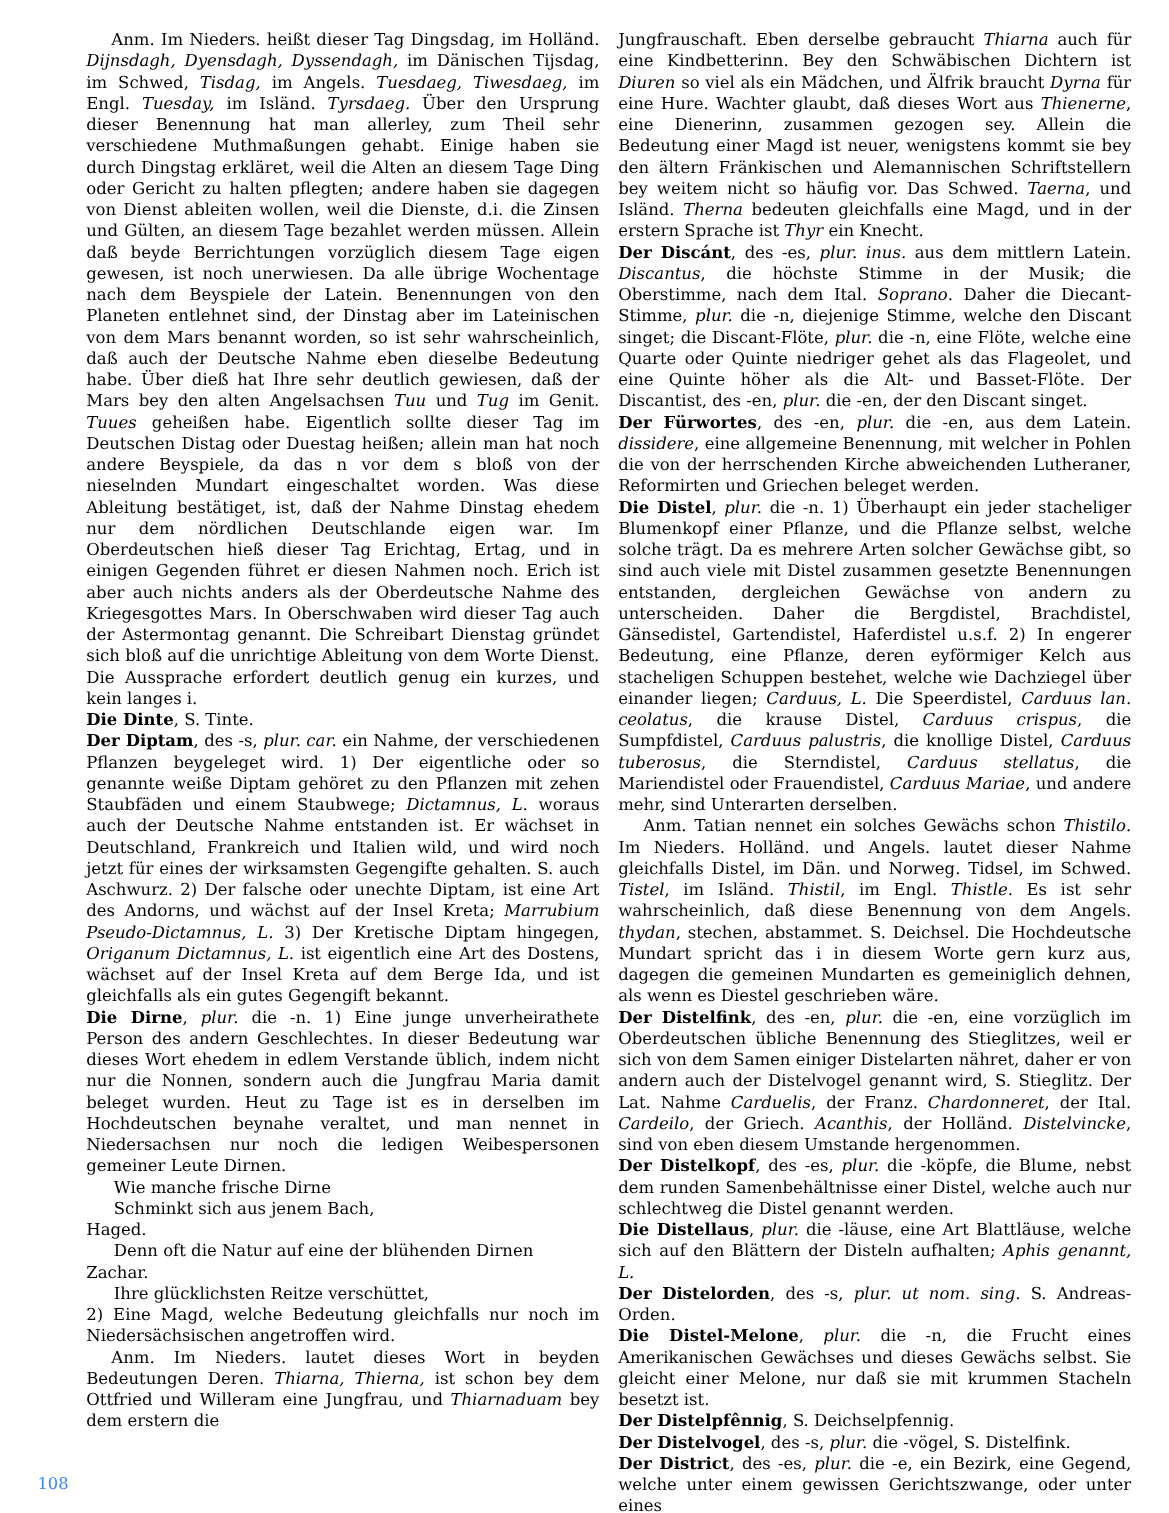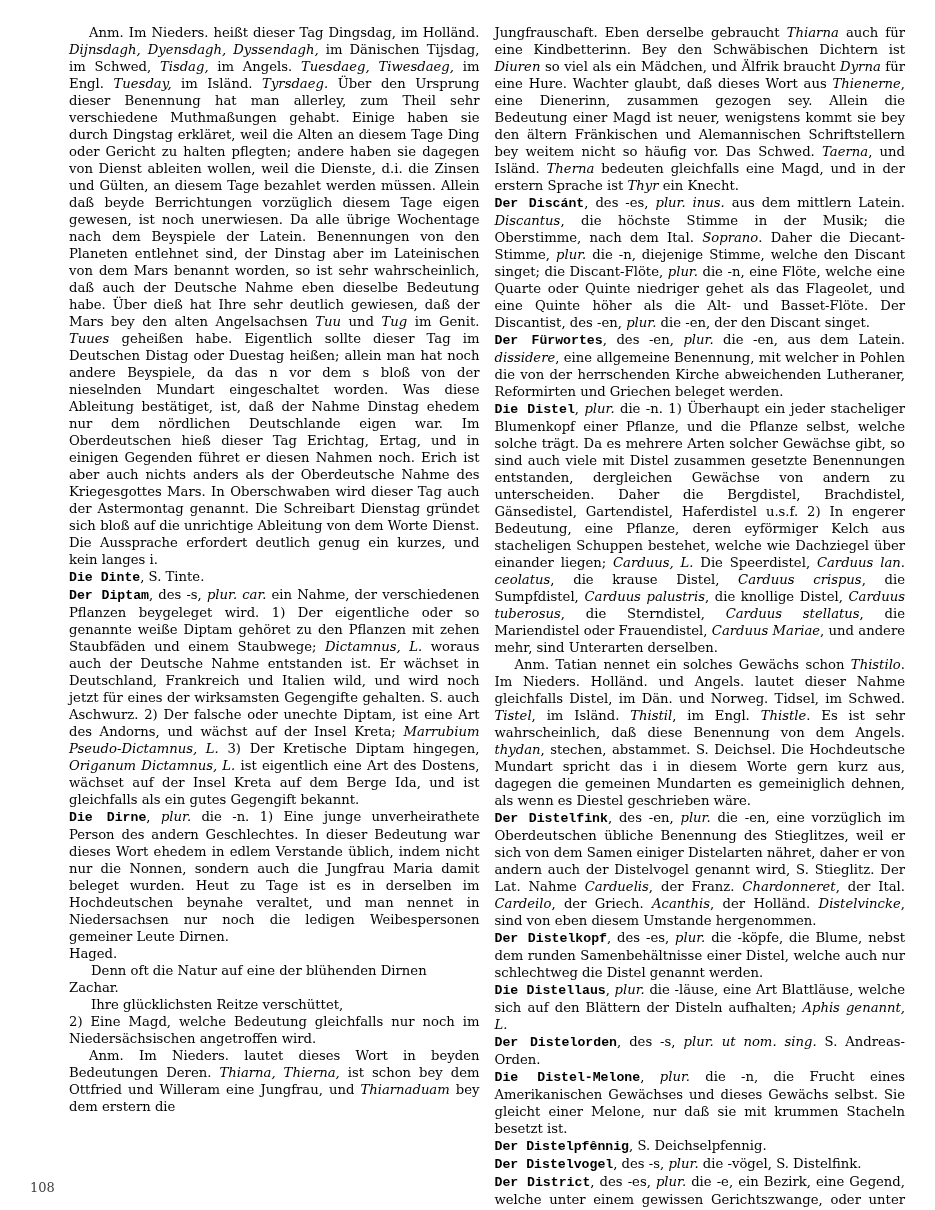--- a/index.html
+++ b/index.html
@@ -36,41 +36,43 @@
   .para.entry  { text-indent: 0; }
   .para.cont   { text-indent: 0; }
   .para.verse  {
     text-align: left;
     padding-left: 22px;
   }
   .para.attrib {
     text-align: left;
     padding-right: 24px;
   }
-  .para b { font-weight: bold; font-family: Liberation Mono, monospace; }
+  .para b { font-weight: bold; }
   .para i { font-style: italic; }
   .page-number {
     position: absolute;
     left: 30px;
     bottom: 16px;
     font-size: 13px;
     line-height: 13px;
-    color: #404040;
+    color: #3b82f6;
   }
 </style>
 </head>
 <body>
 
 <div class="page">
   <div class="columns">
     <div class="col">
         <p class="para indent">Anm. Im Nieders. heißt dieser Tag Dingsdag, im Holländ. <i>Dijnsdagh, Dyensdagh, Dyssendagh,</i> im Dänischen Tijsdag, im Schwed, <i>Tisdag,</i> im Angels. <i>Tuesdaeg, Tiwesdaeg,</i> im Engl. <i>Tuesday,</i> im Isländ. <i>Tyrsdaeg.</i> Über den Ursprung dieser Benennung hat man allerley, zum Theil sehr verschiedene Muthmaßungen gehabt. Einige haben sie durch Dingstag erkläret, weil die Alten an diesem Tage Ding oder Gericht zu halten pflegten; andere haben sie dagegen von Dienst ableiten wollen, weil die Dienste, d.i. die Zinsen und Gülten, an diesem Tage bezahlet werden müssen. Allein daß beyde Berrichtungen vorzüglich diesem Tage eigen gewesen, ist noch unerwiesen. Da alle übrige Wochentage nach dem Beyspiele der Latein. Benennungen von den Planeten entlehnet sind, der Dinstag aber im Lateinischen von dem Mars benannt worden, so ist sehr wahrscheinlich, daß auch der Deutsche Nahme eben dieselbe Bedeutung habe. Über dieß hat Ihre sehr deutlich gewiesen, daß der Mars bey den alten Angelsachsen <i>Tuu</i> und <i>Tug</i> im Genit. <i>Tuues</i> geheißen habe. Eigentlich sollte dieser Tag im Deutschen Distag oder Duestag heißen; allein man hat noch andere Beyspiele, da das n vor dem s bloß von der nieselnden Mundart eingeschaltet worden. Was diese Ableitung bestätiget, ist, daß der Nahme Dinstag ehedem nur dem nördlichen Deutschlande eigen war. Im Oberdeutschen hieß dieser Tag Erichtag, Ertag, und in einigen Gegenden führet er diesen Nahmen noch. Erich ist aber auch nichts anders als der Oberdeutsche Nahme des Kriegesgottes Mars. In Oberschwaben wird dieser Tag auch der Astermontag genannt. Die Schreibart Dienstag gründet sich bloß auf die unrichtige Ableitung von dem Worte Dienst. Die Aussprache erfordert deutlich genug ein kurzes, und kein langes i.</p>
         <p class="para entry"><b>Die Dinte</b>, S. Tinte.</p>
         <p class="para entry"><b>Der Diptam</b>, des -s, <i>plur. car.</i> ein Nahme, der verschiedenen Pflanzen beygeleget wird. 1) Der eigentliche oder so genannte weiße Diptam gehöret zu den Pflanzen mit zehen Staubfäden und einem Staubwege; <i>Dictamnus, L.</i> woraus auch der Deutsche Nahme entstanden ist. Er wächset in Deutschland, Frankreich und Italien wild, und wird noch jetzt für eines der wirksamsten Gegengifte gehalten. S. auch Aschwurz. 2) Der falsche oder unechte Diptam, ist eine Art des Andorns, und wächst auf der Insel Kreta; <i>Marrubium Pseudo-Dictamnus, L.</i> 3) Der Kretische Diptam hingegen, <i>Origanum Dictamnus, L.</i> ist eigentlich eine Art des Dostens, wächset auf der Insel Kreta auf dem Berge Ida, und ist gleichfalls als ein gutes Gegengift bekannt.</p>
         <p class="para entry"><b>Die Dirne</b>, <i>plur.</i> die -n. 1) Eine junge unverheirathete Person des andern Geschlechtes. In dieser Bedeutung war dieses Wort ehedem in edlem Verstande üblich, indem nicht nur die Nonnen, sondern auch die Jungfrau Maria damit beleget wurden. Heut zu Tage ist es in derselben im Hochdeutschen beynahe veraltet, und man nennet in Niedersachsen nur noch die ledigen Weibespersonen gemeiner Leute Dirnen.</p>
+        <p class="para verse">Wie manche frische Dirne</p>
+        <p class="para verse">Schminkt sich aus jenem Bach,</p>
         <p class="para attrib">Haged.</p>
         <p class="para verse">Denn oft die Natur auf eine der blühenden Dirnen</p>
         <p class="para attrib">Zachar.</p>
         <p class="para verse">Ihre glücklichsten Reitze verschüttet,</p>
         <p class="para entry">2) Eine Magd, welche Bedeutung gleichfalls nur noch im Niedersächsischen angetroffen wird.</p>
         <p class="para indent">Anm. Im Nieders. lautet dieses Wort in beyden Bedeutungen Deren. <i>Thiarna, Thierna,</i> ist schon bey dem Ottfried und Willeram eine Jungfrau, und <i>Thiarnaduam</i> bey dem erstern die</p>
       </div>
     <div class="col">
         <p class="para cont">Jungfrauschaft. Eben derselbe gebraucht <i>Thiarna</i> auch für eine Kindbetterinn. Bey den Schwäbischen Dichtern ist <i>Diuren</i> so viel als ein Mädchen, und Älfrik braucht <i>Dyrna</i> für eine Hure. Wachter glaubt, daß dieses Wort aus <i>Thienerne</i>, eine Dienerinn, zusammen gezogen sey. Allein die Bedeutung einer Magd ist neuer, wenigstens kommt sie bey den ältern Fränkischen und Alemannischen Schriftstellern bey weitem nicht so häufig vor. Das Schwed. <i>Taerna</i>, und Isländ. <i>Therna</i> bedeuten gleichfalls eine Magd, und in der erstern Sprache ist <i>Thyr</i> ein Knecht.</p>
         <p class="para entry"><b>Der Discánt</b>, des -es, <i>plur. inus.</i> aus dem mittlern Latein. <i>Discantus</i>, die höchste Stimme in der Musik; die Oberstimme, nach dem Ital. <i>Soprano</i>. Daher die Diecant-Stimme, <i>plur.</i> die -n, diejenige Stimme, welche den Discant singet; die Discant-Flöte, <i>plur.</i> die -n, eine Flöte, welche eine Quarte oder Quinte niedriger gehet als das Flageolet, und eine Quinte höher als die Alt- und Basset-Flöte. Der Discantist, des -en, <i>plur.</i> die -en, der den Discant singet.</p>

